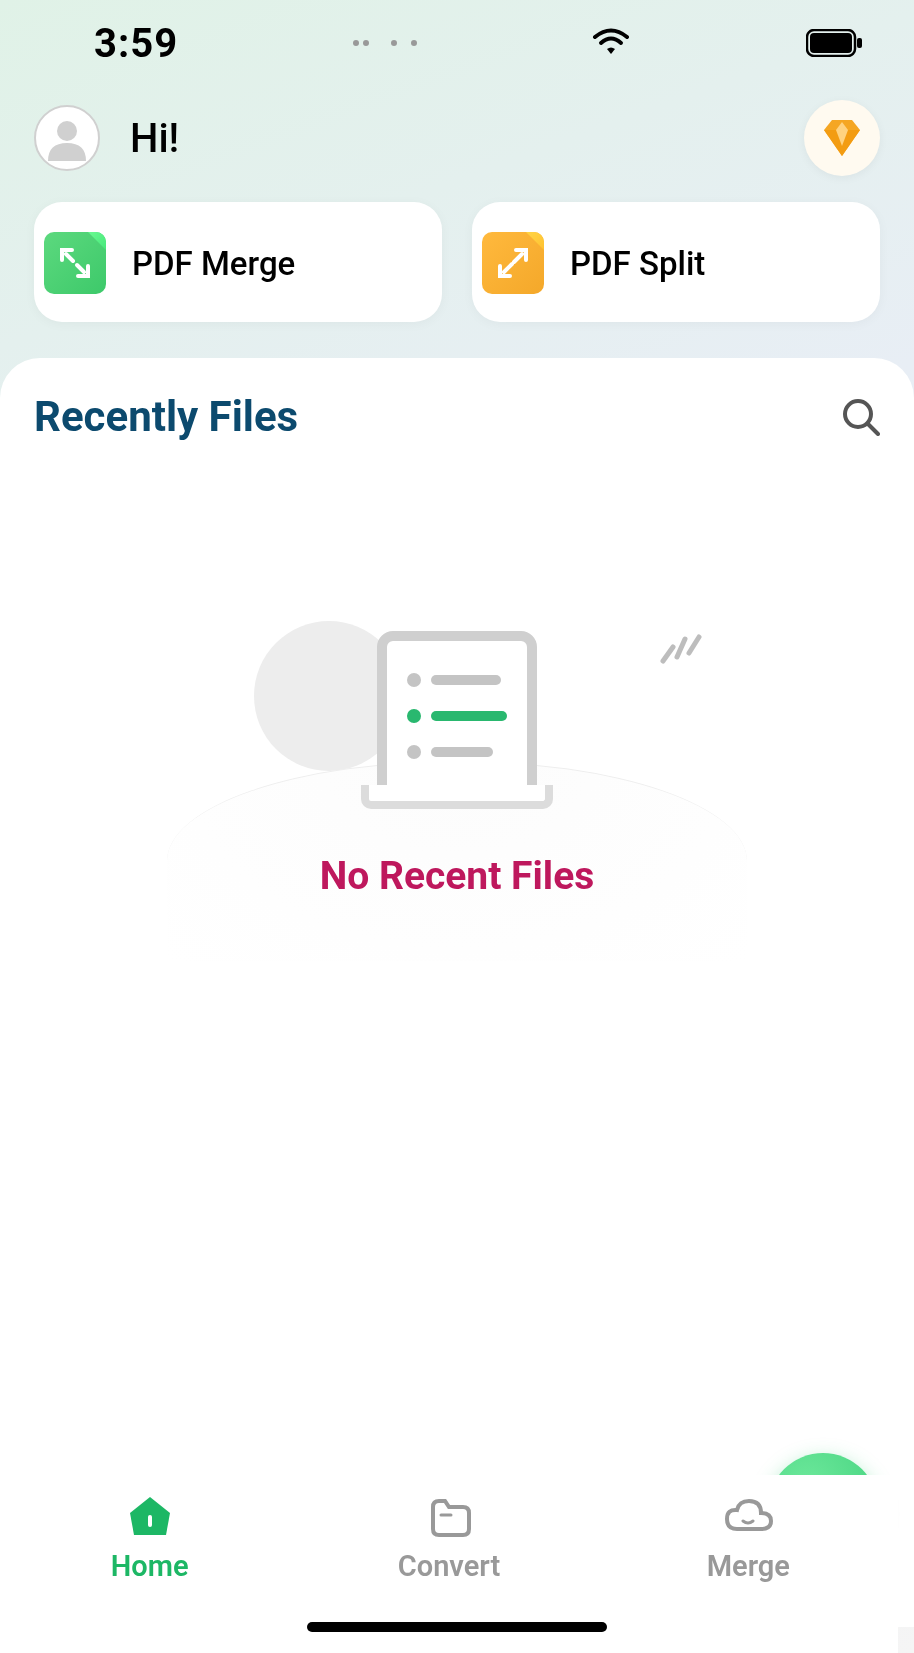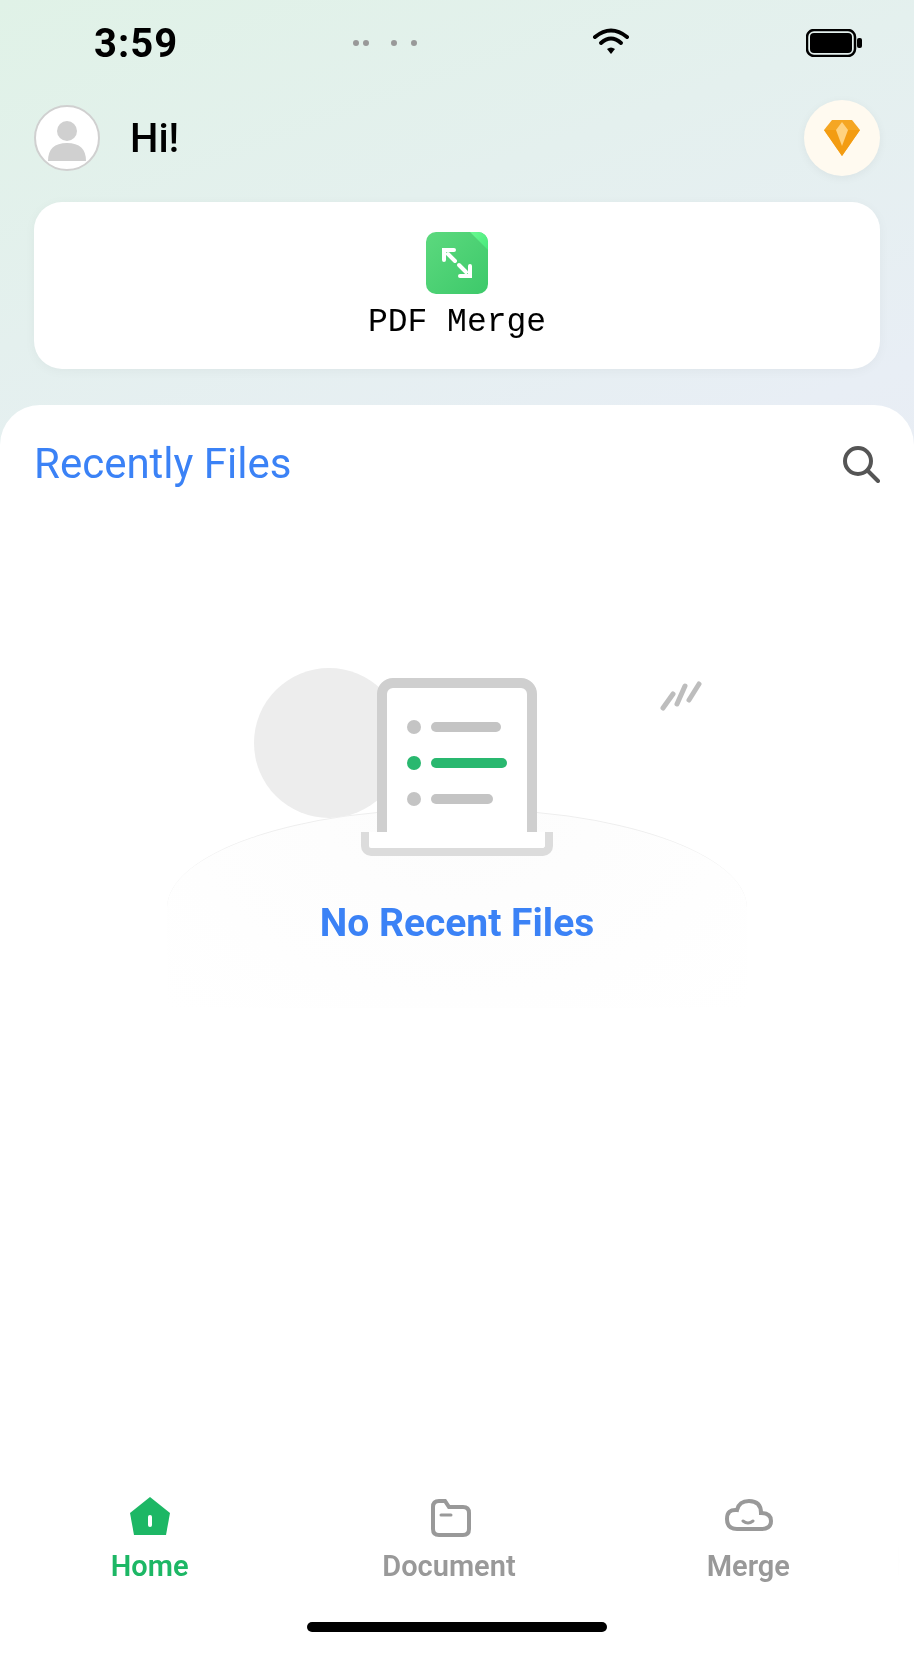--- a/index.html
+++ b/index.html
@@ -87,25 +87,24 @@
   display: flex;
   gap: 30px;
   padding: 6px 34px 30px 34px;
 }
 .tool-card {
   flex: 1;
   background: #fff;
   border-radius: 28px;
   padding: 30px 10px 28px 10px;
   display: flex;
-  flex-direction: column;
-  align-items: center;
-  gap: 10px;
+  flex-direction: row;
+  align-items: center;
+  gap: 26px;
   box-shadow: 0 2px 12px rgba(0,0,0,0.04);
-  font-family: Liberation Mono, monospace;
 }
 .tool-icon {
   width: 62px;
   height: 62px;
   border-radius: 10px;
   display: flex;
   align-items: center;
   justify-content: center;
   position: relative;
 }
@@ -139,22 +138,22 @@
   padding: 34px 34px 0 34px;
   position: relative;
 }
 .section-header {
   display: flex;
   justify-content: space-between;
   align-items: center;
 }
 .section-title {
   font-size: 42px;
-  font-weight: 400;
-  color: #3b82f6;
+  font-weight: 700;
+  color: #0c4a6e;
 }
 
 
 .empty-state {
   display: flex;
   flex-direction: column;
   align-items: center;
   margin-top: 190px;
   position: relative;
 }
@@ -222,21 +221,21 @@
   height: 200px;
   border-top: 1px solid #eee;
   border-radius: 50% 50% 0 0;
   background: radial-gradient(ellipse at top, #fcfcfc, #fff);
   z-index: 1;
 }
 .empty-text {
   margin-top: 52px;
   font-size: 39px;
   font-weight: 700;
-  color: #3b82f6;
+  color: #be185d;
   z-index: 3;
 }
 
 
 .fab {
   position: absolute;
   right: 36px;
   bottom: 64px;
   width: 110px;
   height: 110px;
@@ -333,20 +332,29 @@
 
 <div class="tool-cards">
   <div class="tool-card">
     <div class="tool-icon green">
       <svg width="34" height="34" viewBox="0 0 34 34">
         <path d="M4 14 L4 4 L14 4 M8 8 L15 15" stroke="#fff" stroke-width="4" fill="none" stroke-linecap="round"></path>
         <path d="M30 20 L30 30 L20 30 M26 26 L19 19" stroke="#fff" stroke-width="4" fill="none" stroke-linecap="round"></path>
       </svg>
     </div>
     <div class="tool-label">PDF Merge</div>
+  </div>
+  <div class="tool-card">
+    <div class="tool-icon orange">
+      <svg width="34" height="34" viewBox="0 0 34 34">
+        <path d="M20 4 L30 4 L30 14 M26 8 L18 16" stroke="#fff" stroke-width="4" fill="none" stroke-linecap="round"></path>
+        <path d="M14 30 L4 30 L4 20 M8 26 L16 18" stroke="#fff" stroke-width="4" fill="none" stroke-linecap="round"></path>
+      </svg>
+    </div>
+    <div class="tool-label">PDF Split</div>
   </div>
 </div>
 
 <div class="main-content">
   <div class="section-header">
     <div class="section-title">Recently Files</div>
     <svg width="38" height="38" viewBox="0 0 38 38">
       <circle cx="16" cy="16" r="13" stroke="#555" stroke-width="4" fill="none"></circle>
       <line x1="26" y1="26" x2="36" y2="36" stroke="#555" stroke-width="4" stroke-linecap="round"></line>
     </svg>
@@ -392,21 +400,21 @@
       <path d="M24 4 L44 20 L40 42 L8 42 L4 20 Z" fill="#1db765"></path>
       <rect x="22" y="22" width="4" height="12" rx="2" fill="#fff"></rect>
     </svg>
     <div class="nav-label">Home</div>
   </div>
   <div class="nav-item">
     <svg width="48" height="46" viewBox="0 0 48 46">
       <path d="M8 14 Q8 8 14 8 L20 8 L24 14 L38 14 Q44 14 44 20 L44 36 Q44 42 38 42 L14 42 Q8 42 8 36 Z" stroke="#999" stroke-width="4" fill="none"></path>
       <line x1="16" y1="22" x2="26" y2="22" stroke="#999" stroke-width="3" stroke-linecap="round"></line>
     </svg>
-    <div class="nav-label">Document</div>
+    <div class="nav-label">Convert</div>
   </div>
   <div class="nav-item">
     <svg width="54" height="46" viewBox="0 0 54 46">
       <path d="M16 36 Q6 36 6 26 Q6 16 16 17 Q18 8 28 8 Q40 8 40 20 Q50 20 50 28 Q50 36 40 36 Z" stroke="#999" stroke-width="4" fill="none"></path>
       <path d="M22 28 Q27 32 32 28" stroke="#999" stroke-width="3" fill="none" stroke-linecap="round"></path>
     </svg>
     <div class="nav-label">Merge</div>
   </div>
 </div>
 

